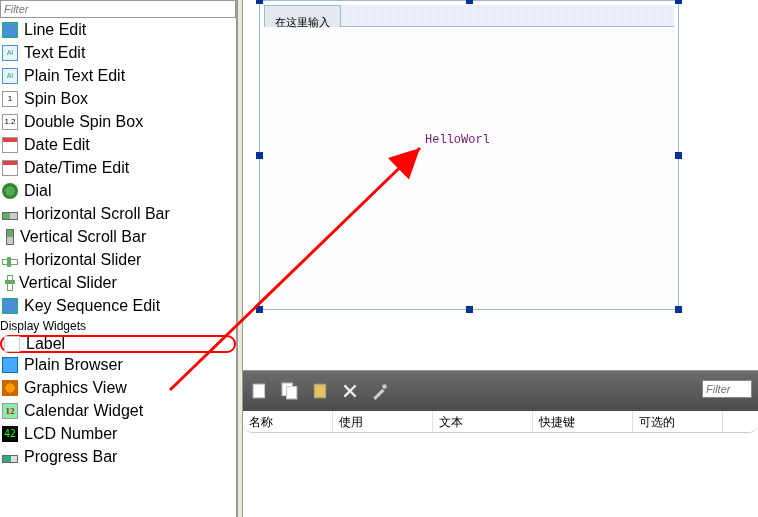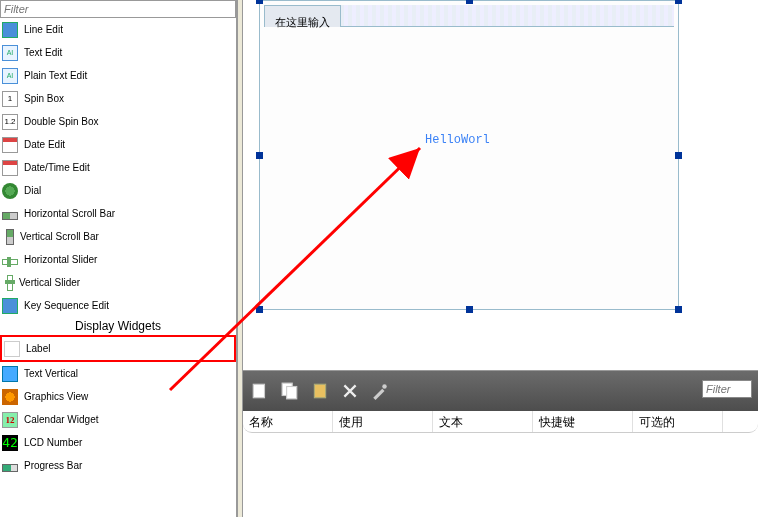--- a/index.html
+++ b/index.html
@@ -3,37 +3,37 @@
 <meta charset="utf-8">
 <style>
 * { box-sizing: border-box; margin: 0; padding: 0; }
 body { font-family: "Segoe UI", Arial, sans-serif; font-size: 12px; background: #fff; width: 758px; height: 517px; position: relative; overflow: hidden; }
 
 .sidebar { position: absolute; left: 0; top: 0; width: 237px; height: 517px; background: #fff; border-right: 1px solid #999; overflow-y: auto; }
 .filter-box { width: 100%; height: 18px; border: 1px solid #999; background: #fff; padding: 0 3px; font-size: 11px; color: #888; font-style: italic; }
 .widget-list { list-style: none; }
 .widget-item { display: flex; align-items: center; height: 23px; padding: 0 2px; cursor: pointer; }
 .wicon { width: 16px; height: 16px; margin-right: 6px; display: inline-flex; align-items: center; justify-content: center; font-size: 10px; flex-shrink: 0; }
-.wlabel { font-size: 10px; color: #000; }
-.category-header { text-align: center; font-size: 12px; padding: 2px 16px; background: #fff; }
+.wlabel { font-size: 16px; color: #000; }
+.category-header { text-align: left; font-size: 12px; padding: 2px 0; background: #fff; }
 .label-highlight { border: 2px solid #ff0000; }
-.label-row { height: 27px; }
+.label-row { height: 18px; border-radius: 11px; }
 .divider-v { position: absolute; left: 237px; top: 0; width: 6px; height: 517px; background: #ece9d8; border-left: 1px solid #999; border-right: 1px solid #999; }
 .scroll-indicator { position: absolute; right: 6px; top: 370px; width: 6px; height: 130px; background: #d4d0c8; border: 1px solid #999; }
 
 .canvas-area { position: absolute; left: 243px; top: 0; width: 515px; height: 365px; background: #fff; }
 .form-container { position: absolute; left: 16px; top: 0; width: 420px; height: 310px; background: #fdfdfd; border: 1px solid #9bc; }
 .form-dotgrid { position: absolute; left: 4px; top: 28px; right: 4px; bottom: 4px; background-image: radial-gradient(circle, #888 0.5px, transparent 0.5px); background-size: 8px 8px; }
 .tab-bar { position: absolute; left: 4px; top: 4px; right: 4px; height: 22px; border-bottom: 1px solid #9bc; background: repeating-linear-gradient(90deg,#eef 0,#eef 4px,#e8eef6 4px,#e8eef6 8px); }
 .tab { position: absolute; left: 0; top: 0; height: 22px; padding: 9px 10px; background: #e4e9f0; border: 1px solid #9bc; border-bottom: none; font-size: 11px; }
 .sel-handle { position: absolute; width: 7px; height: 7px; background: #003399; }
 .h-tl{left:-4px;top:-4px}.h-tm{left:50%;top:-4px;margin-left:-3px}.h-tr{right:-4px;top:-4px}
 .h-ml{left:-4px;top:50%;margin-top:-3px}.h-mr{right:-4px;top:50%;margin-top:-3px}
 .h-bl{left:-4px;bottom:-4px}.h-bm{left:50%;bottom:-4px;margin-left:-3px}.h-br{right:-4px;bottom:-4px}
-.center-label { position: absolute; left: 165px; top: 132px; font-family: "Courier New", monospace; font-size: 12px; color: #3b82f6; }
+.center-label { position: absolute; left: 165px; top: 132px; font-family: "Courier New", monospace; font-size: 12px; color: #701a75; }
 
 .bottom-panel { position: absolute; left: 243px; top: 370px; width: 515px; height: 147px; background: #fff; border-top: 1px solid #999; }
 .toolbar { height: 40px; background: linear-gradient(#6b6b6b,#4d4d4d); display: flex; align-items: center; padding: 0 8px; gap: 12px; }
 .tb-icon { width: 18px; height: 18px; display: inline-block; }
 .tb-filter { position: absolute; right: 6px; top: 9px; width: 50px; height: 18px; border: 1px solid #888; background: #fff; font-size: 11px; color: #888; font-style: italic; padding: 0 3px; }
 .table-header { display: flex; height: 22px; border-bottom: 1px solid #ccc; border-radius: 9px; }
 .th-cell { padding: 3px 6px; font-size: 12px; border-right: 1px solid #e0e0e0; }
 
 .arrow-svg { position: absolute; left: 0; top: 0; width: 758px; height: 517px; pointer-events: none; z-index: 5; }
 
@@ -46,21 +46,21 @@
 .ic-hbar{background:linear-gradient(90deg,#6a6 50%,#ccc 50%);height:8px;margin-top:4px;border:1px solid #666}
 .ic-vbar{background:linear-gradient(#6a6 50%,#ccc 50%);width:8px;margin-left:4px;border:1px solid #666}
 .ic-hslider{background:#fff;border:1px solid #6a6;height:6px;margin-top:5px;position:relative}
 .ic-hslider:after{content:"";position:absolute;left:4px;top:-3px;width:4px;height:10px;background:#6a6}
 .ic-vslider{background:#fff;border:1px solid #6a6;width:6px;margin-left:5px;position:relative}
 .ic-vslider:after{content:"";position:absolute;top:4px;left:-3px;height:4px;width:10px;background:#6a6}
 .ic-label{background:#fff;border:1px solid #ccc}
 .ic-browser{background:#4af;border:1px solid #07a}
 .ic-graphics{background:radial-gradient(circle,#f90 40%,#c60 42%)}
 .ic-12{background:#86efac;border:1px solid #999;font-family:serif;font-size:9px;color:#c00;font-weight:bold;line-height:14px;text-align:center}
-.ic-lcd{background:#000;color:#0f0;font-size:13px;line-height:14px;text-align:center;font-family:monospace}
+.ic-lcd{background:#000;color:#0f0;font-size:10px;line-height:14px;text-align:center;font-family:monospace}
 .ic-prog{background:linear-gradient(90deg,#3a7 60%,#ddd 60%);border:1px solid #666;height:8px;margin-top:4px}
 </style>
 </head>
 <body>
 
 <div class="sidebar">
   <input class="filter-box" placeholder="Filter" style="">
   <ul class="widget-list">
     <li class="widget-item">
         <span class="wicon ic-lineedit"></span>
@@ -114,21 +114,21 @@
         <span class="wicon ic-lineedit"></span>
         <span class="wlabel">Key Sequence Edit</span>
       </li>
     <li class="category-header"><span>Display Widgets</span></li>
     <li class="widget-item label-row label-highlight">
         <span class="wicon ic-label"></span>
         <span class="wlabel">Label</span>
       </li>
     <li class="widget-item">
         <span class="wicon ic-browser"></span>
-        <span class="wlabel">Text Vertical</span>
+        <span class="wlabel">Plain Browser</span>
       </li>
     <li class="widget-item">
         <span class="wicon ic-graphics"></span>
         <span class="wlabel">Graphics View</span>
       </li>
     <li class="widget-item">
         <span class="wicon ic-12">12</span>
         <span class="wlabel">Calendar Widget</span>
       </li>
     <li class="widget-item">

